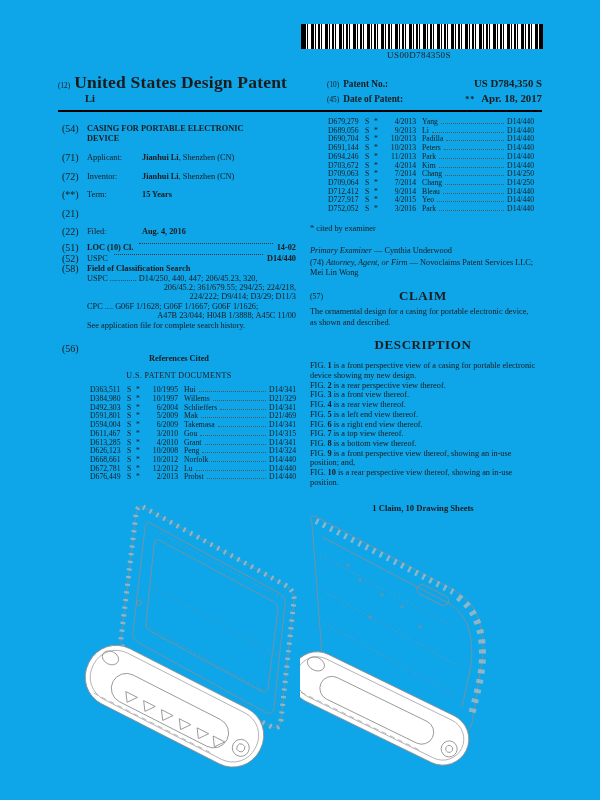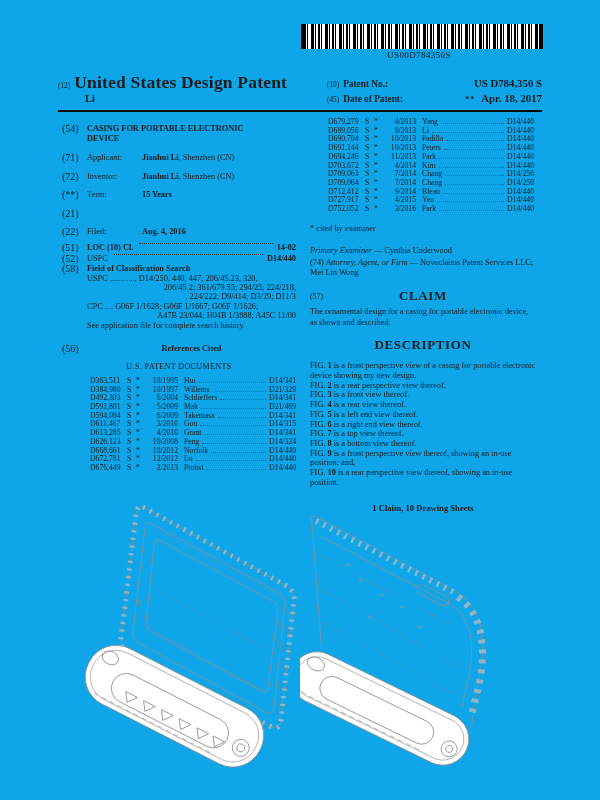--- a/index.html
+++ b/index.html
@@ -40,21 +40,21 @@
   .b{font-weight:700;}
   .f54-title{font-weight:700;max-width:178px;line-height:10.2px;}
   .field-label{display:inline-block;min-width:55px;}
   .dotline{display:flex;align-items:flex-start;}
   .lead{flex:1;border-bottom:1px dotted #333;margin:0 4px 2px 6px;}
   .lead2{flex:1;border-bottom:1px dotted #555;margin:0 3px 2px 3px;min-width:8px;}
   .r-align{text-align:right;}
   .tight{margin-bottom:1px;}
   .m58 div{margin:0;}
 
-  .refs56{margin-top:14px;margin-bottom:0;}
+  .refs56{margin-top:14px;margin-bottom:0;flex-direction:column;}
   .center-bold{text-align:center;font-weight:700;}
   .uspd-subhead{text-align:center;font-size:8px;letter-spacing:.4px;margin:8px 0 6px;}
 
   .refrows{display:block;}
   .refrows-left{margin-left:28px;}
   .refrows-right{margin-left:18px;margin-right:2px;}
   .refrow{display:flex;align-items:baseline;line-height:8.7px;font-size:7.7px;}
   .r-no{width:37px;flex:none;}
   .r-kind{width:9px;flex:none;}
   .r-star{width:9px;flex:none;}

